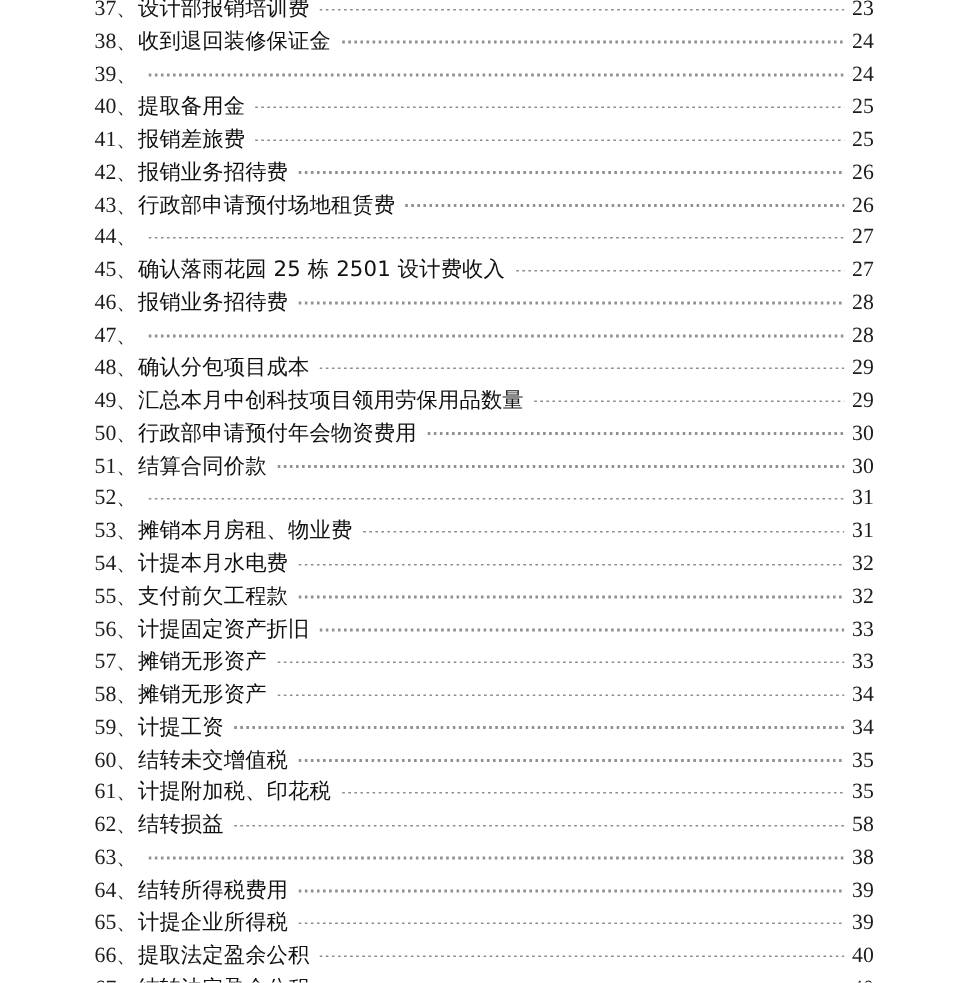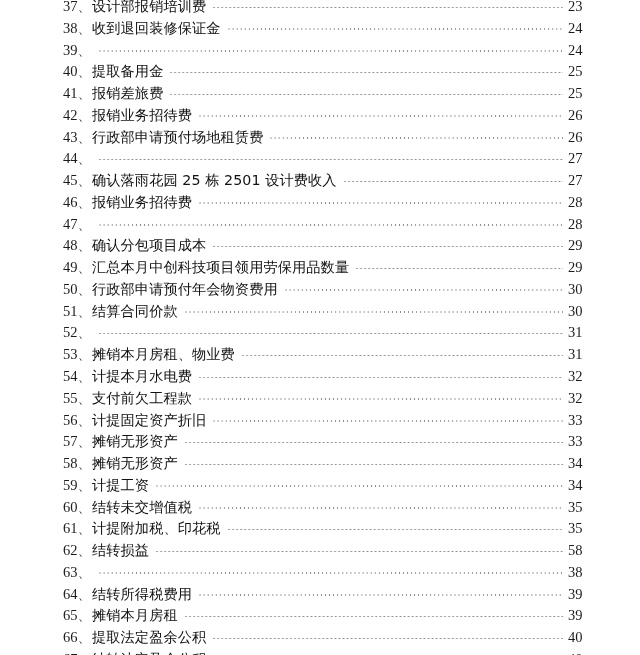--- a/index.html
+++ b/index.html
@@ -279,21 +279,21 @@
     <div class="toc-row">
       <span class="entry-num">64</span>
       <span class="entry-sep">、</span>
       <span class="entry-title">结转所得税费用</span>
       <span class="leader"></span>
       <span class="entry-page">39</span>
     </div>
     <div class="toc-row">
       <span class="entry-num">65</span>
       <span class="entry-sep">、</span>
-      <span class="entry-title">摊销本月房租</span>
+      <span class="entry-title">计提企业所得税</span>
       <span class="leader"></span>
       <span class="entry-page">39</span>
     </div>
     <div class="toc-row">
       <span class="entry-num">66</span>
       <span class="entry-sep">、</span>
       <span class="entry-title">提取法定盈余公积</span>
       <span class="leader"></span>
       <span class="entry-page">40</span>
     </div>

